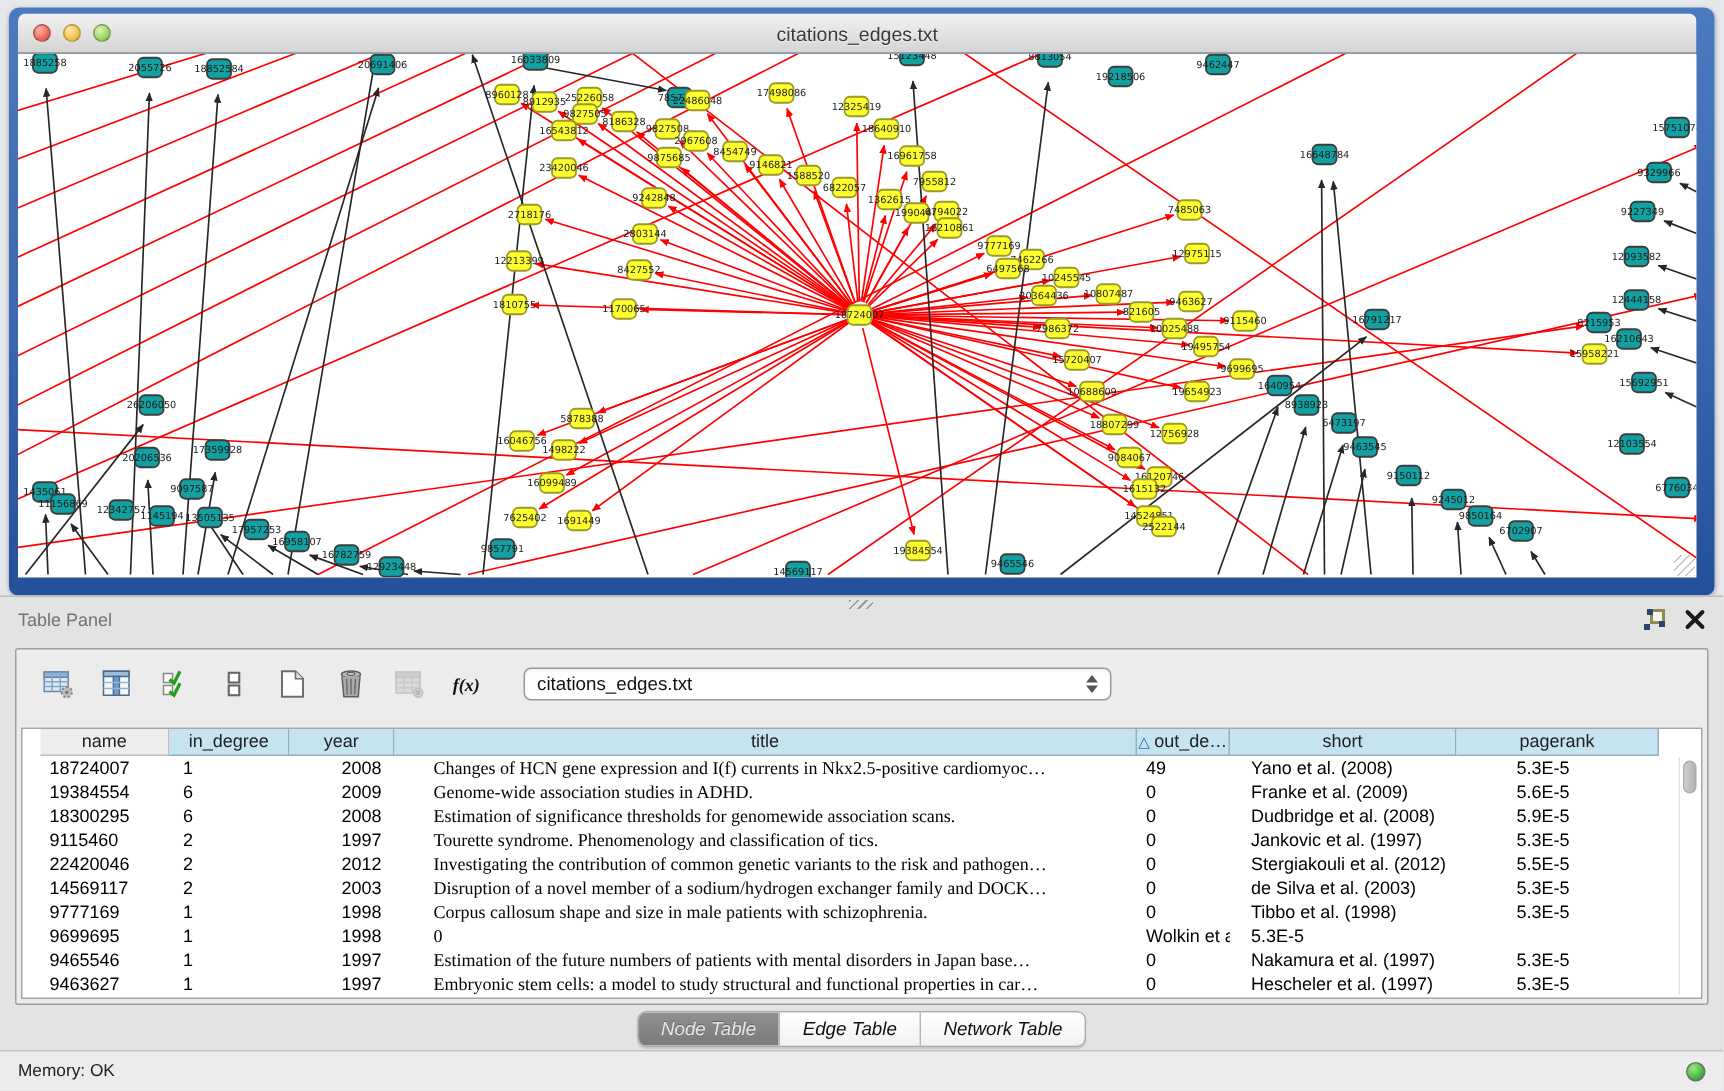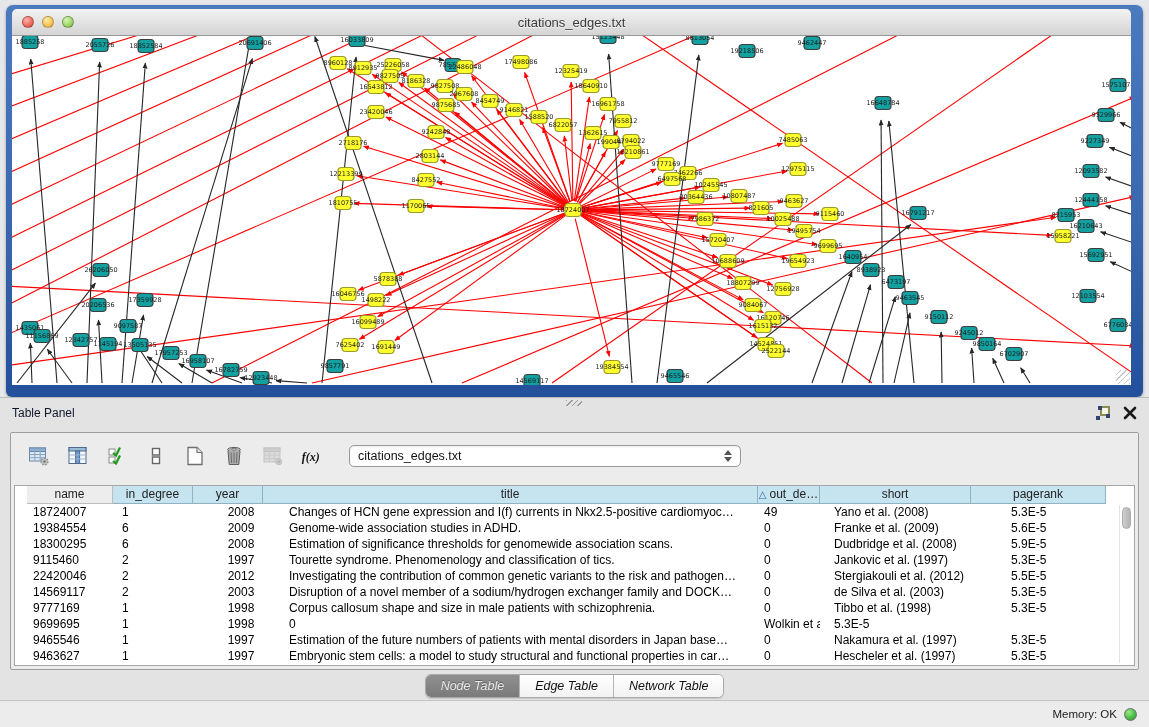--- a/index.html
+++ b/index.html
@@ -46,21 +46,21 @@
     background:#e3e3e3; border-top:1px solid #bcbcbc;
   }
   .split-grip{
     position:absolute; top:2px; left:566px; width:16px; height:6px;
     background:repeating-linear-gradient(135deg,#9a9a9a 0 1px,transparent 1px 4px);
     cursor:row-resize;
   }
   .tp-titlebar{
     height:30px; display:flex; align-items:center; padding:0 12px;
   }
-  .tp-title{ font-size:12px; color:#0f172a; }
+  .tp-title{ font-size:12px; color:#737373; }
   .tp-actions{ margin-left:auto; display:flex; align-items:center; gap:13px; }
   .float-btn{ position:relative; width:15px; height:15px; cursor:pointer; }
   .float-btn .sq-back{ position:absolute; right:0; top:0; width:10px; height:10px; border:2px solid #8d8d52; background:#f5f5e8; }
   .float-btn .sq-dot1{ position:absolute; left:1px; bottom:1px; width:4px; height:4px; background:#2e4470; }
   .float-btn .sq-dot2{ position:absolute; right:0; bottom:3px; width:4px; height:4px; background:#2e4470; }
   .float-btn .sq-dot3{ position:absolute; left:3px; top:0px; width:4px; height:4px; background:#2e4470; }
   .close-btn{ width:14px; height:14px; cursor:pointer; }
   .panel-body{
     position:absolute; left:10px; top:34px; width:1129px; height:238px;
     background:#ececec; border:1px solid #9f9f9f; border-radius:2px;
@@ -94,21 +94,21 @@
   .hdr .hcell.empty{ background:#fff; border:none; cursor:default; }
   .hdr .sort-tri{ color:#2b6ca8; font-size:10px; margin-right:3px; }
   .rows{ position:absolute; left:0; right:0; top:18px; bottom:0; overflow:hidden; }
   .trow{ height:16px; cursor:default; }
   .trow .cell{
     font-size:12px; color:#000; line-height:16px; white-space:nowrap; overflow:hidden;
   }
   .trow .cell:nth-child(1){ padding-left:6px; }
   .trow .cell:nth-child(2){ padding-left:9px; }
   .trow .cell:nth-child(3){ padding-left:26px;text-align:center; }
-  .trow .cell:nth-child(4){ padding-left:26px; }
+  .trow .cell:nth-child(4){ padding-left:26px;font-family:Liberation Serif, serif; }
   .trow .cell:nth-child(5){ padding-left:6px; }
   .trow .cell:nth-child(6){ padding-left:14px; }
   .trow .cell:nth-child(7){ padding-left:40px; }
   .vscroll{
     position:absolute; top:19px; bottom:2px; right:2px; width:13px;
     border-left:1px solid #e4e4e4;
   }
   .vthumb{
     position:absolute; top:2px; left:2px; width:9px; height:22px; border-radius:5px;
     background:linear-gradient(90deg,#cfcfcf,#b3b3b3); border:1px solid #ababab; cursor:pointer;
@@ -125,21 +125,21 @@
   }
   .seg:last-child{ border-right:none; }
   .seg.active{
     background:linear-gradient(#909090,#7a7a7a); color:#e8e8e8;
     text-shadow:0 -1px 0 rgba(0,0,0,.3);
   }
   
   .status-bar{
     position:absolute; left:0; top:700px; width:1149px; height:27px;
     background:#ececec; border-top:1px solid #c2c2c2;
-    display:flex; align-items:center; justify-content:flex-end; padding:0 12px; gap:7px;
+    display:flex; align-items:center; justify-content:space-between; padding:0 12px; gap:7px;
   }
   .mem-label{ font-size:11.5px; color:#222; }
   .mem-dot{
     width:13px; height:13px; border-radius:50%;
     background:radial-gradient(circle at 35% 30%,#9bea84,#3db53d 65%,#2c8f2c);
     border:1px solid #6e6e6e;
   }
 </style>
 </head>
 <body>

